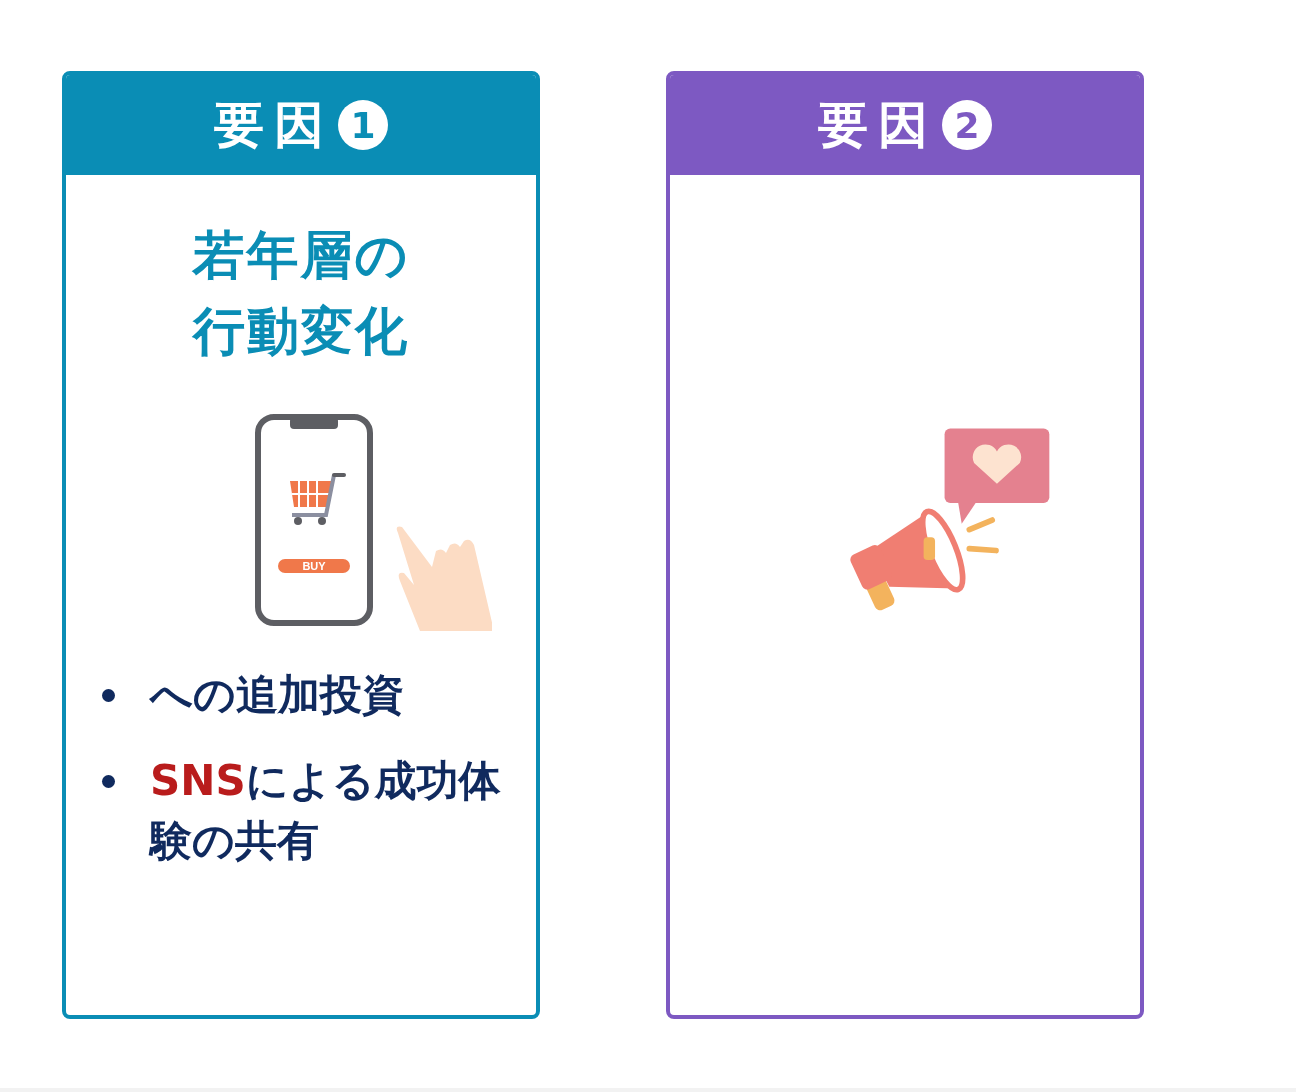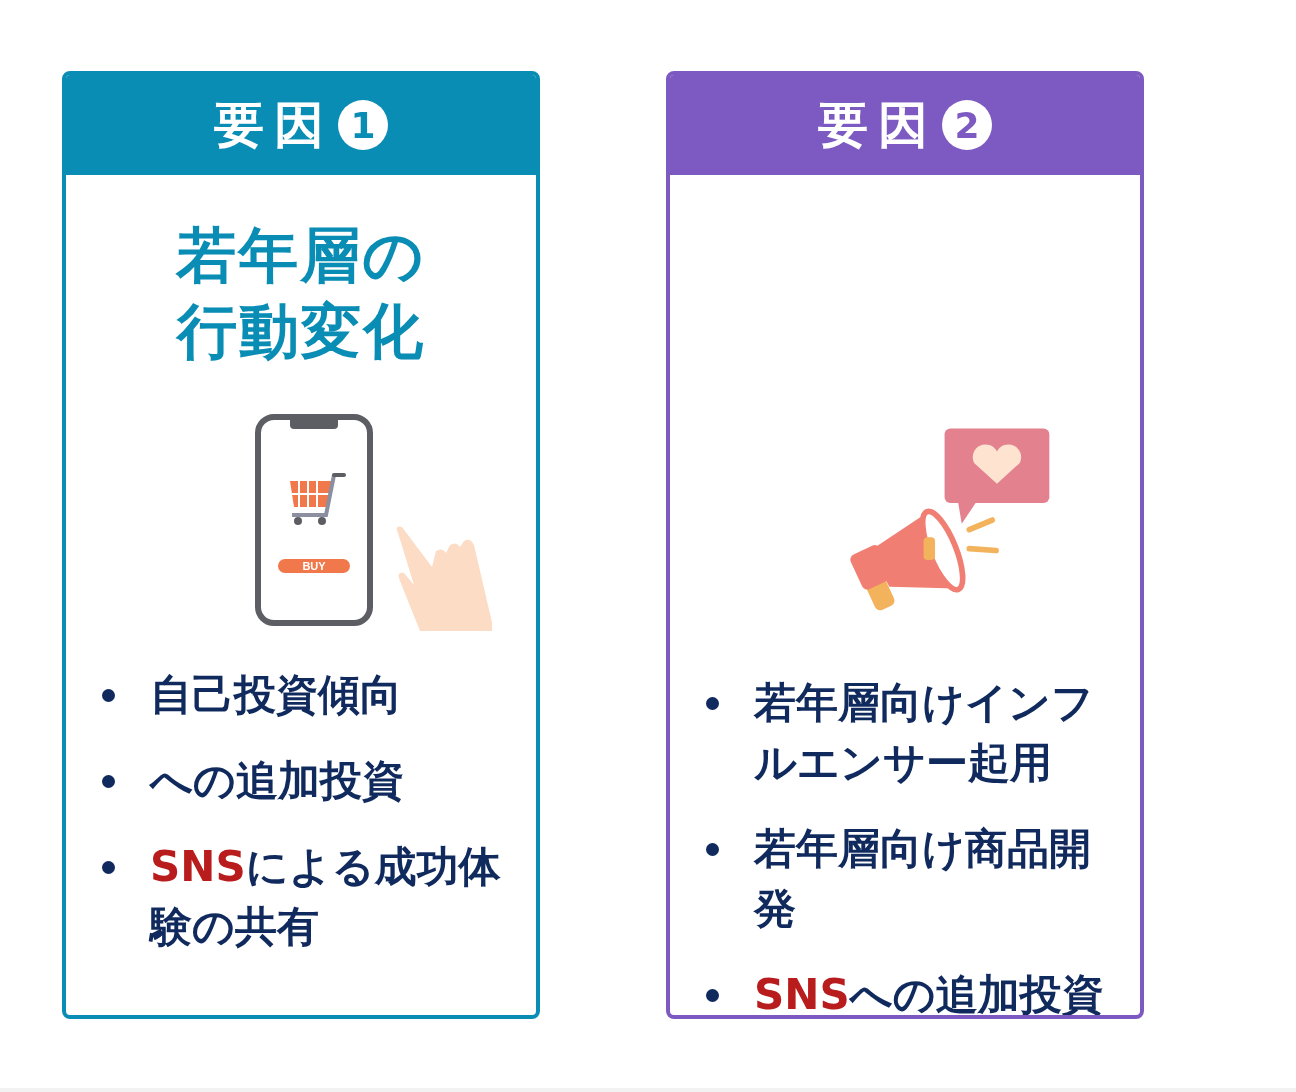--- a/index.html
+++ b/index.html
@@ -21,21 +21,21 @@
     .c1 .head { background: #0a8db5; }
     .c2 .head { background: #7d59c2; }
     .num-badge {
       display: inline-flex; align-items: center; justify-content: center;
       width: 50px; height: 50px; border-radius: 50%; background: #fff;
       font-size: 36px; font-weight: bold; letter-spacing: 0; margin-left: 4px;
     }
     .c1 .num-badge { color: #0a8db5; }
     .c2 .num-badge { color: #7d59c2; }
     .title {
-      text-align: center; font-weight: bold; font-size: 60px; line-height: 76px;
+      text-align: center; font-weight: bold; font-size: 52px; line-height: 76px;
       margin-top: 42px; letter-spacing: 2px;
     }
     .c1 .title { color: #0a8db5; }
     .c2 .title { color: #7d59c2; }
     .illus { position: absolute; }
     .c1 .illus { left: 186px; top: 338px; width: 240px; height: 220px; }
     .c2 .illus { left: 176px; top: 346px; width: 220px; height: 200px; }
     .bullets { position: absolute; left: 34px; right: 10px; list-style: none; margin: 0; padding: 0; }
     .c1 .bullets { top: 590px; }
     .c2 .bullets { top: 598px; }
@@ -70,21 +70,20 @@
       <path d="M82 62 l-8 40 h-34" stroke="#8b8fa0" stroke-width="4" fill="none"></path>
       <path d="M82 62 h10" stroke="#5d5e63" stroke-width="4" stroke-linecap="round"></path>
       <circle cx="46" cy="108" r="4" fill="#5d5e63"></circle>
       <circle cx="70" cy="108" r="4" fill="#5d5e63"></circle>
     </g>
     <rect x="26" y="146" width="72" height="14" rx="7" fill="#f0784a"></rect>
     <text x="62" y="157" text-anchor="middle" font-size="11" font-weight="bold" fill="#fff" font-family="Liberation Sans, sans-serif">BUY</text>
     <path d="M146 120 q-4 -8 4 -6 l30 40 l4 -16 q6 -4 10 2 l4 -8 q6 -4 10 2 l4 -6 q6 -4 10 4 l20 86 h-74 l-20 -50 q-4 -10 4 -8 l10 12 z" fill="#fcdcc4"></path>
   </svg>
   <ul class="bullets">
-    <li><span>自己投資傾向</span></li>
     <li><span>への追加投資</span></li>
     <li><span class="hl">SNS</span><span>による成功体験の共有</span></li>
   </ul>
 </div>
 
 <div class="card c2">
   <div class="head">
     <span>要因</span>
     <span class="num-badge">2</span>
   </div>
@@ -92,20 +91,15 @@
     <rect x="98" y="8" width="110" height="78" rx="6" fill="#e4818f"></rect>
     <path d="M112 84 l4 24 l16 -24 z" fill="#e4818f"></path>
     <path d="M153 66 l-24 -22 a12 12 0 0 1 24 -12 a12 12 0 0 1 24 12 z" fill="#fde3d0"></path>
     <path d="M124 114 l24 -10 M124 134 l28 2" stroke="#f3b35d" stroke-width="6" stroke-linecap="round"></path>
     <rect x="18" y="158" width="22" height="40" rx="6" fill="#f3b35d" transform="rotate(-25 29 178)"></rect>
     <path d="M20 136 l60 -40 l30 80 l-70 -2 z" fill="#f07e72"></path>
     <ellipse cx="96" cy="136" rx="14" ry="44" transform="rotate(-22 96 136)" fill="#fff" stroke="#f07e72" stroke-width="6"></ellipse>
     <rect x="4" y="134" width="34" height="40" rx="6" fill="#f07e72" transform="rotate(-25 20 154)"></rect>
     <rect x="76" y="122" width="12" height="24" rx="4" fill="#f3b35d"></rect>
   </svg>
-  <ul class="bullets">
-    <li><span>若年層向けインフルエンサー起用</span></li>
-    <li><span>若年層向け商品開発</span></li>
-    <li><span class="hl">SNS</span><span>への追加投資</span></li>
-  </ul>
 </div>
 
 <div class="bottom-strip"></div>
 
 </body></html>

